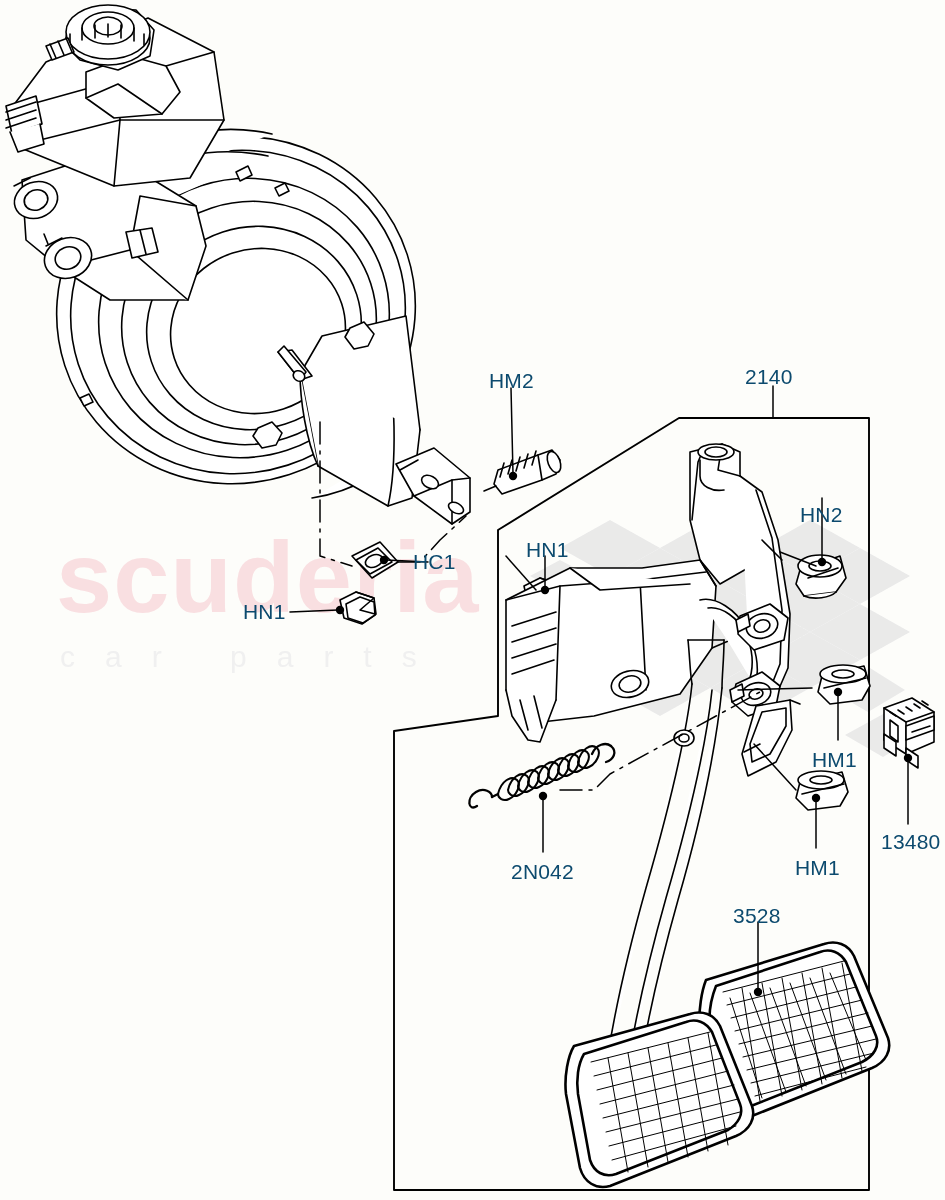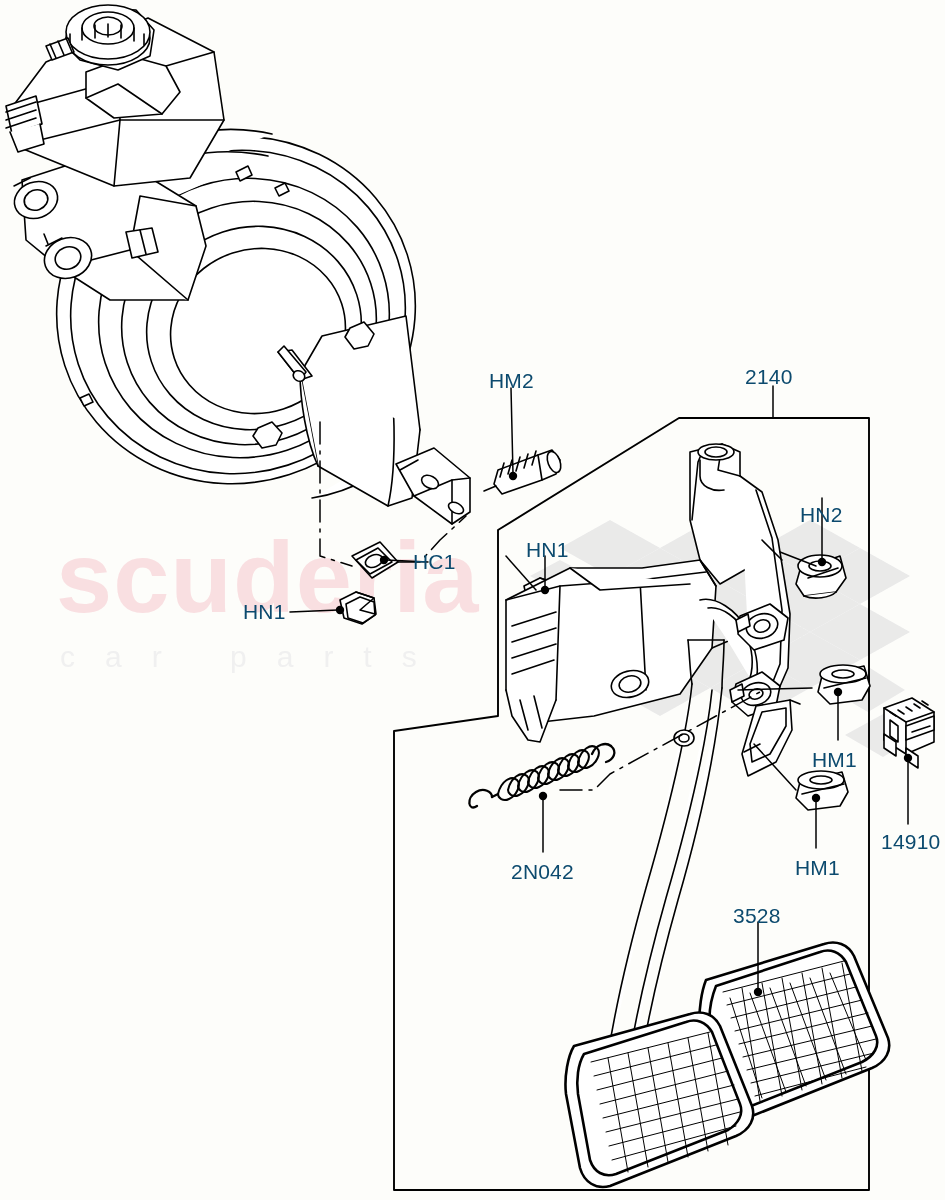--- a/index.html
+++ b/index.html
@@ -349,17 +349,17 @@
   </svg>
 
   <div class="lbl" style="left:489px;top:369px;">HM2</div>
   <div class="lbl" style="left:745px;top:365px;">2140</div>
   <div class="lbl" style="left:413px;top:550px;">HC1</div>
   <div class="lbl" style="left:526px;top:538px;">HN1</div>
   <div class="lbl" style="left:800px;top:478px;margin-top:25px;">HN2</div>
   <div class="lbl" style="left:243px;top:600px;">HN1</div>
   <div class="lbl" style="left:812px;top:748px;">HM1</div>
   <div class="lbl" style="left:795px;top:856px;">HM1</div>
-  <div class="lbl" style="left:881px;top:830px;">14910</div>
+  <div class="lbl" style="left:881px;top:830px;">13480</div>
   <div class="lbl" style="left:511px;top:860px;">2N042</div>
   <div class="lbl" style="left:733px;top:904px;">3528</div>
 
 </div>
 
 </body></html>

